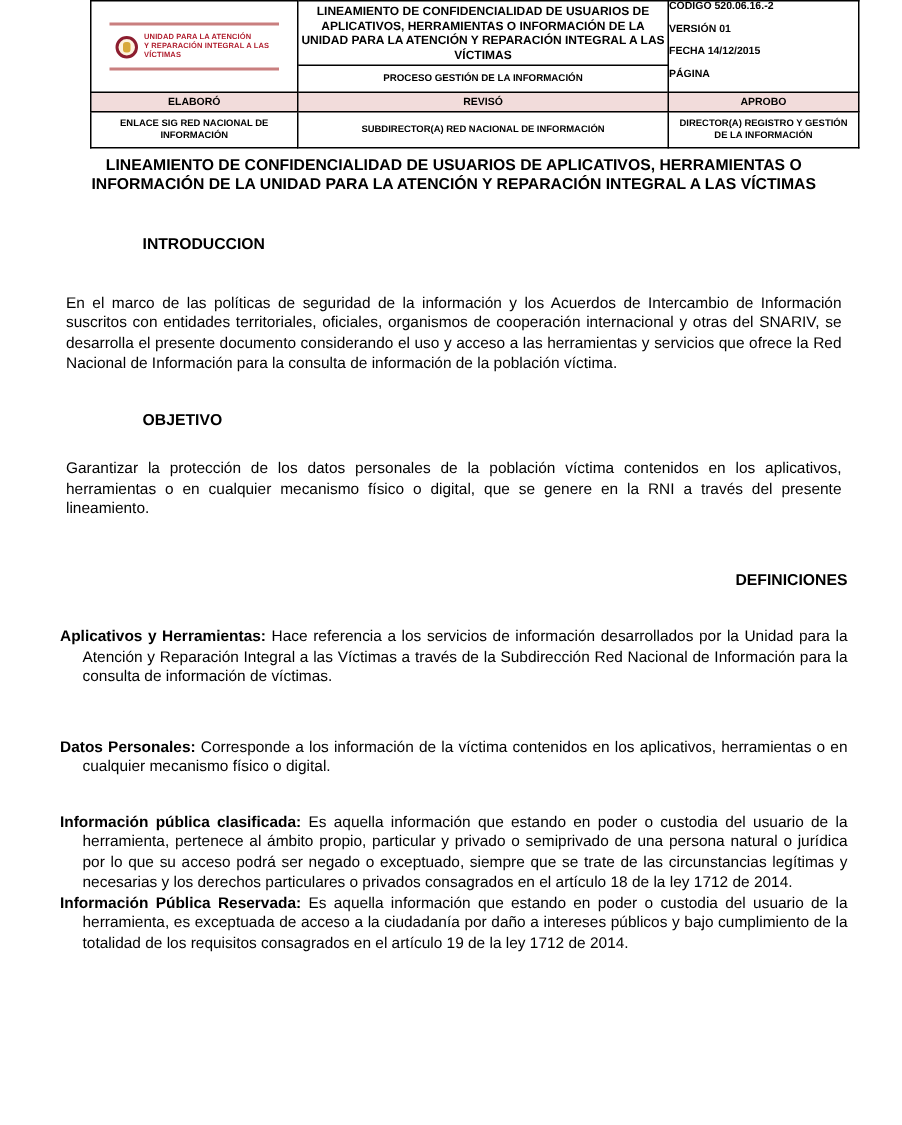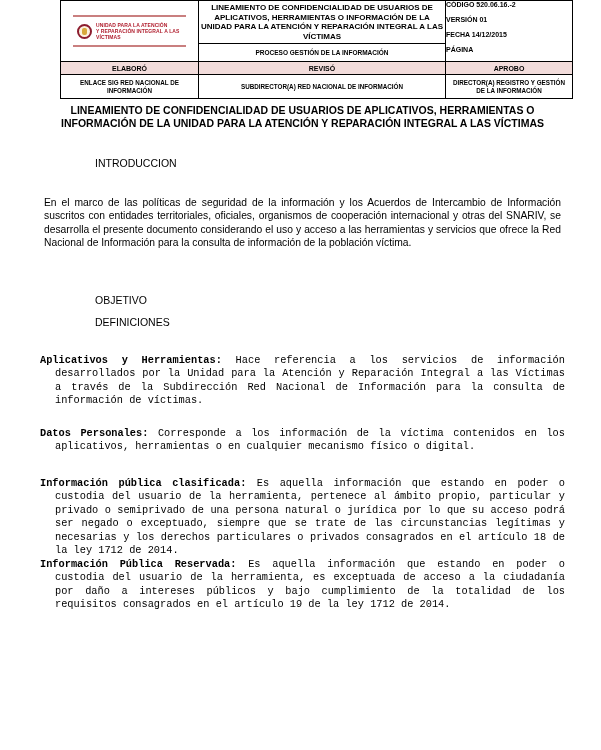--- a/index.html
+++ b/index.html
@@ -86,30 +86,29 @@
     font-size: 10.3px; line-height: 13.5px;
   }
   .main-title {
     margin: 104px 0 0 0;
     text-align: center;
     font-weight: bold;
     font-size: 10.5px; line-height: 13px;
   }
   .section-heading {
     margin: 0 0 0 55px;
-    font-weight: normal;
+    font-weight: bold;
     font-size: 10.5px;
   }
   .para { text-align: justify; margin: 4px; }
   .definition {
     text-align: justify;
     margin: 0;
     padding-left: 15px;
     text-indent: -15px;
-    font-family: Liberation Mono, monospace;
   }
   .term { font-weight: bold; }
 </style>
 </head>
 <body>
 
 <div class="page">
 
   <table class="header-table">
     <tbody>
@@ -153,29 +152,30 @@
   </tbody>
     </table>
 
   <div class="content">
 
     <div class="main-title">LINEAMIENTO DE CONFIDENCIALIDAD DE USUARIOS DE APLICATIVOS, HERRAMIENTAS O INFORMACIÓN DE LA UNIDAD PARA LA ATENCIÓN Y REPARACIÓN INTEGRAL A LAS VÍCTIMAS</div>
 
     <div class="section-heading" style="margin-top:27px;">INTRODUCCION</div>
     <p class="para" style="margin-top:25px;">En el marco de las políticas de seguridad de la información y los Acuerdos de Intercambio de Información suscritos con entidades territoriales, oficiales, organismos de cooperación internacional y otras del SNARIV, se desarrolla el presente documento considerando el uso y acceso a las herramientas y servicios que ofrece la Red Nacional de Información para la consulta de información de la población víctima.</p>
 
-    <div class="section-heading" style="margin-top:44px;">OBJETIVO</div>
+    <div class="section-heading" style="margin-top:24px;">OBJETIVO</div>
+    <p class="para" style="margin-top:19px;">Garantizar la protección de los datos personales de la población víctima contenidos en los aplicativos, herramientas o en cualquier mecanismo físico o digital, que se genere en la RNI a través del presente lineamiento.</p>
 
-    <div class="section-heading" style="margin-top:9px;">DEFINICIONES</div>
+    <div class="section-heading" style="margin-top:34px;text-align:right;">DEFINICIONES</div>
 
     <p class="definition" style="margin-top:24px;">
       <span class="term">Aplicativos y Herramientas: </span><span>Hace referencia a los servicios de información desarrollados por la Unidad para la Atención y Reparación Integral a las Víctimas a través de la Subdirección Red Nacional de Información para la consulta de información de víctimas.</span>
     </p>
 
-    <p class="definition" style="margin-top:19px;">
+    <p class="definition" style="margin-top:33px;">
       <span class="term">Datos Personales: </span><span>Corresponde a los información de la víctima contenidos en los aplicativos, herramientas o en cualquier mecanismo físico o digital.</span>
     </p>
 
     <p class="definition" style="margin-top:23px;">
       <span class="term">Información pública clasificada: </span><span>Es aquella información que estando en poder o custodia del usuario de la herramienta, pertenece al ámbito propio, particular y privado o semiprivado de una persona natural o jurídica por lo que su acceso podrá ser negado o exceptuado, siempre que se trate de las circunstancias legítimas y necesarias y los derechos particulares o privados consagrados en el artículo 18 de la ley 1712 de 2014.</span>
     </p>
 
     <p class="definition" style="">
       <span class="term">Información Pública Reservada: </span><span>Es aquella información que estando en poder o custodia del usuario de la herramienta, es exceptuada de acceso a la ciudadanía por daño a intereses públicos y bajo cumplimiento de la totalidad de los requisitos consagrados en el artículo 19 de la ley 1712 de 2014.</span>
     </p>

